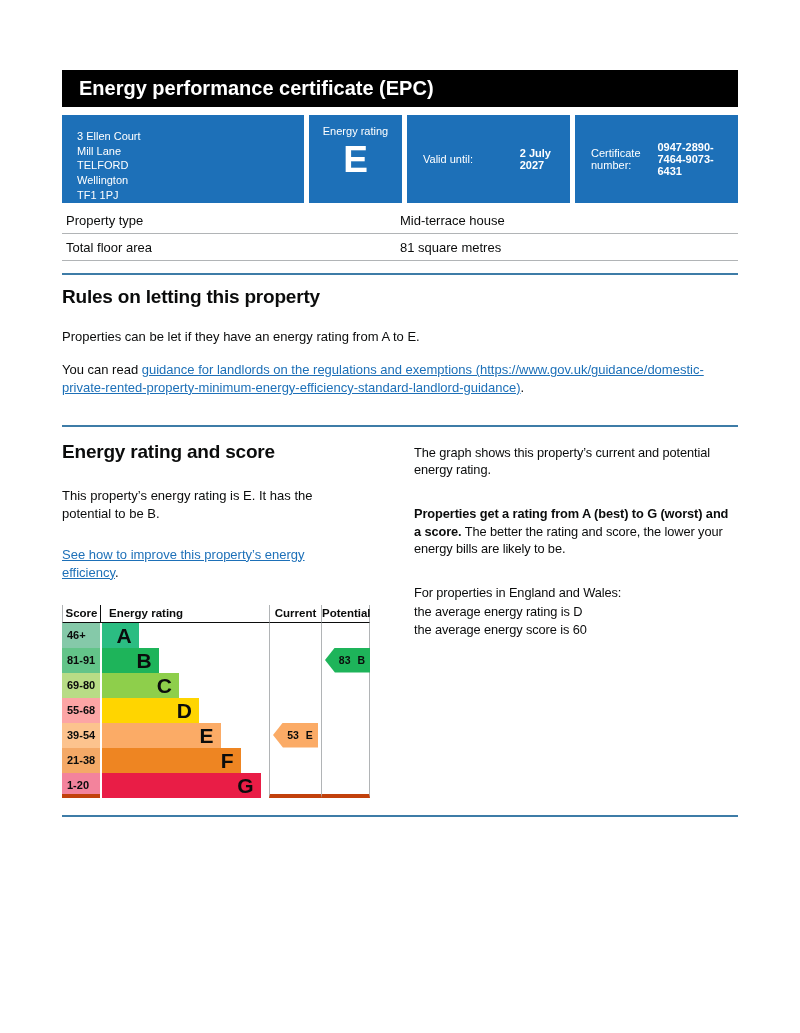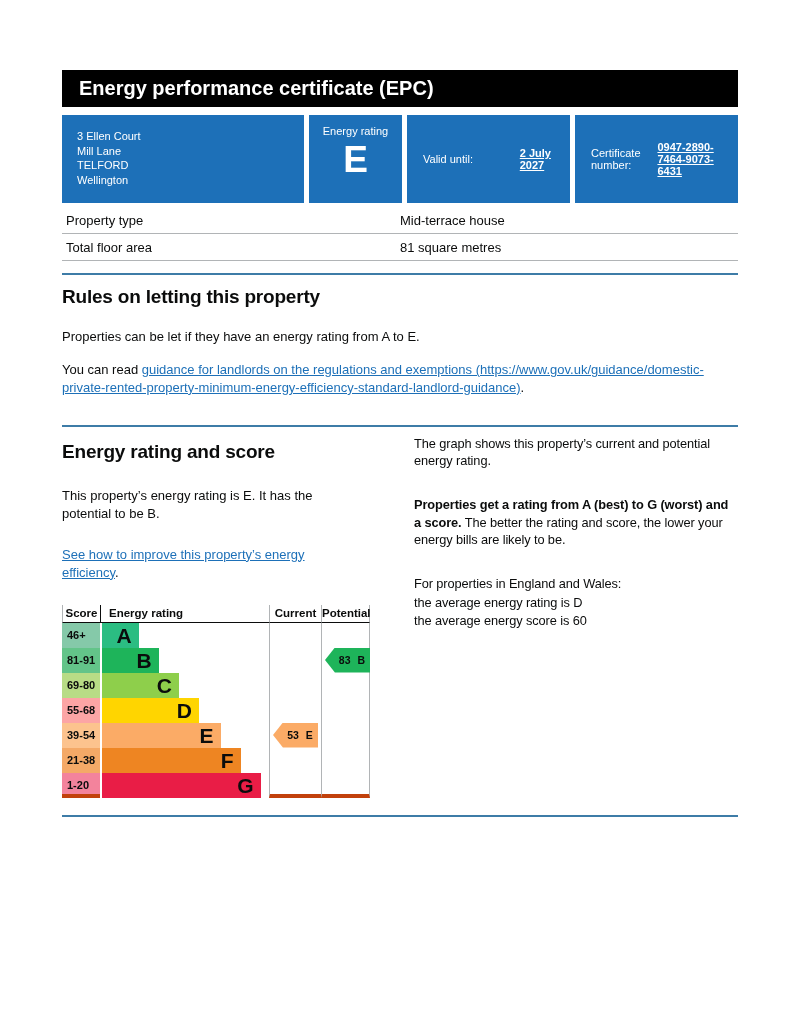--- a/index.html
+++ b/index.html
@@ -23,21 +23,21 @@
   
   .summary { display: flex; gap: 5px; margin-top: 8px; height: 88px; }
   .bluebox { background: #1d70b8; color: #ffffff; }
   .address-box { width: 242px; padding: 14px 0 0 15px; font-size: 11px; line-height: 1.34; }
   .rating-box { width: 93px; text-align: center; padding-top: 10px; }
   .rating-box .rating-label { font-size: 11px; }
   .rating-box .rating-letter { font-size: 37px; font-weight: bold; line-height: 1.25; }
   .summary-right { flex: 1; display: flex; flex-direction: row; gap: 5px; }
   .kv-row { flex: 1; display: flex; align-items: center; padding-left: 16px; font-size: 11px; }
   .kv-row .kv-label { width: 113px; }
-  .kv-row .kv-value { font-weight: bold; text-decoration: underline; }
+  .kv-row .kv-value { font-weight: bold; }
 
   
   .prop-table { margin-top: 4px; }
   .prop-row {
     display: flex; height: 27px; align-items: center;
     border-bottom: 1px solid #b1b4b6; font-size: 13px;
   }
   .prop-row .prop-label { width: 338px; padding-left: 4px; }
 
   hr.rule { border: none; height: 2px; background: #3e7ca7; }
@@ -52,21 +52,21 @@
   .rules-p2 { margin-top: 15px; }
   a.link { color: #1d70b8; text-decoration: underline; }
 
   
   .two-col { display: flex; margin-top: 8px; }
   .col-left { width: 352px; }
   .col-right { width: 324px; font-size: 12.8px; line-height: 1.35; letter-spacing: -0.1px; }
   .col-left .rating-heading { margin-top: 6px; }
   .col-left .left-p1 { margin-top: 24px; width: 302px; }
   .col-left .left-link-p { margin-top: 23px; width: 302px; }
-  .col-right .right-p1 { }
+  .col-right .right-p1 { margin-top: 9px; }
   .col-right .right-p2 { margin-top: 27px; }
   .col-right .right-p3 { margin-top: 27px; }
   .col-right .right-p4 { margin-top: 2px; }
   .bold { font-weight: bold; }
 
   
   .epc-chart { position: relative; width: 275px; margin-top: 23px; font-size: 11px; }
   .chart-grid { display: grid; grid-template-columns: 38px 169px 52px 49px; }
   .hcell {
     font-weight: bold; font-size: 11.5px; height: 18px; line-height: 17px;
@@ -99,20 +99,21 @@
   <div class="header-bar">
     <span>Energy performance certificate (EPC)</span>
   </div>
 
   <div class="summary">
     <div class="bluebox address-box">
         <div>3 Ellen Court</div>
         <div>Mill Lane</div>
         <div>TELFORD</div>
         <div>Wellington</div>
+        <div>TF1 1PJ</div>
       </div>
     <div class="bluebox rating-box">
       <div class="rating-label">Energy rating</div>
       <div class="rating-letter">E</div>
     </div>
     <div class="summary-right">
       <div class="bluebox kv-row">
         <span class="kv-label">Valid until:</span>
         <span class="kv-value">2 July 2027</span>
       </div>

